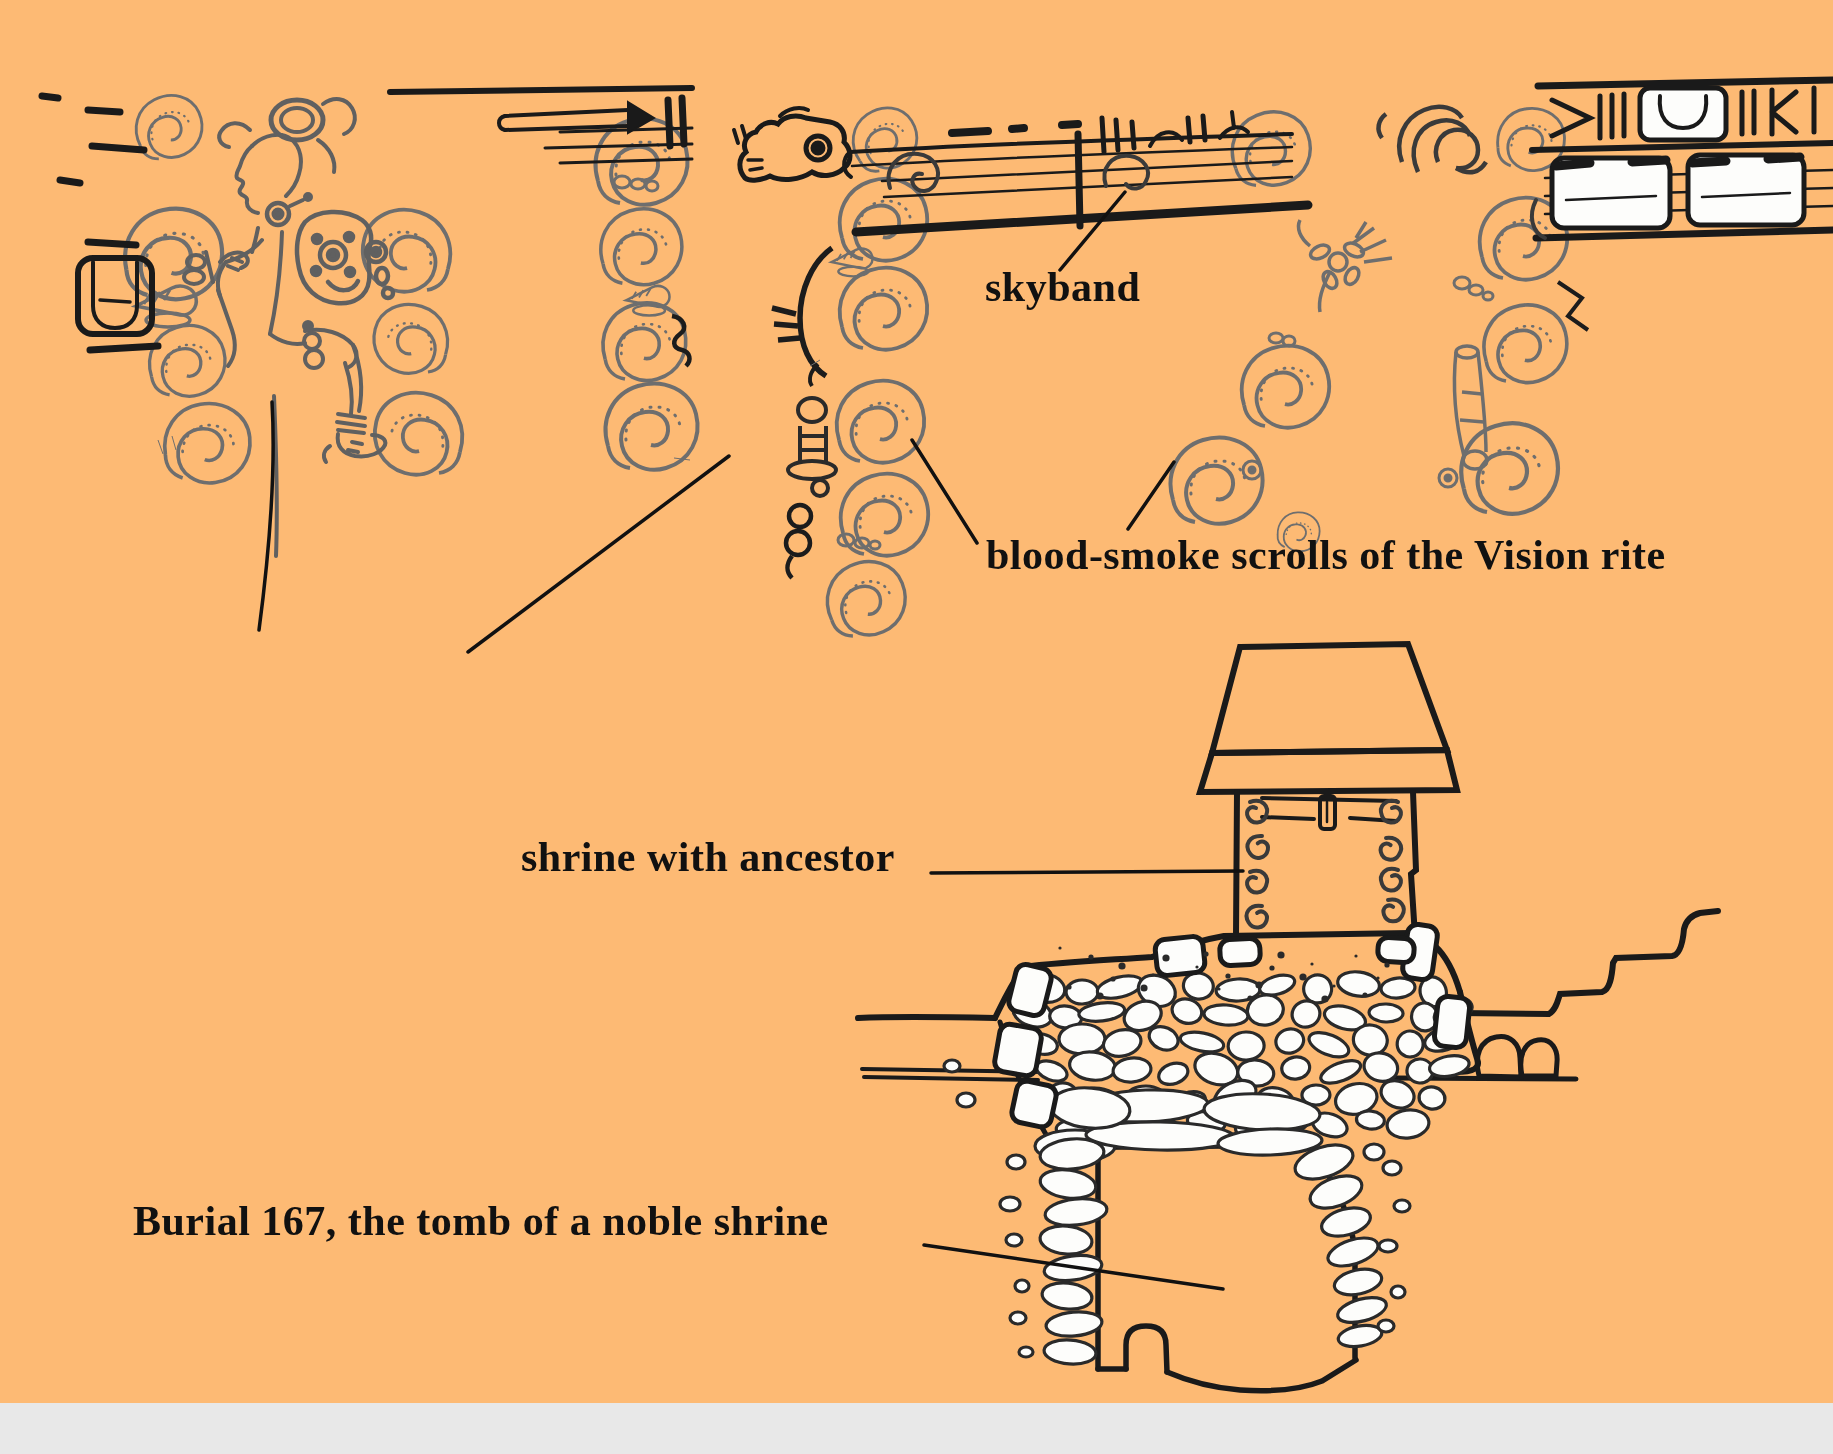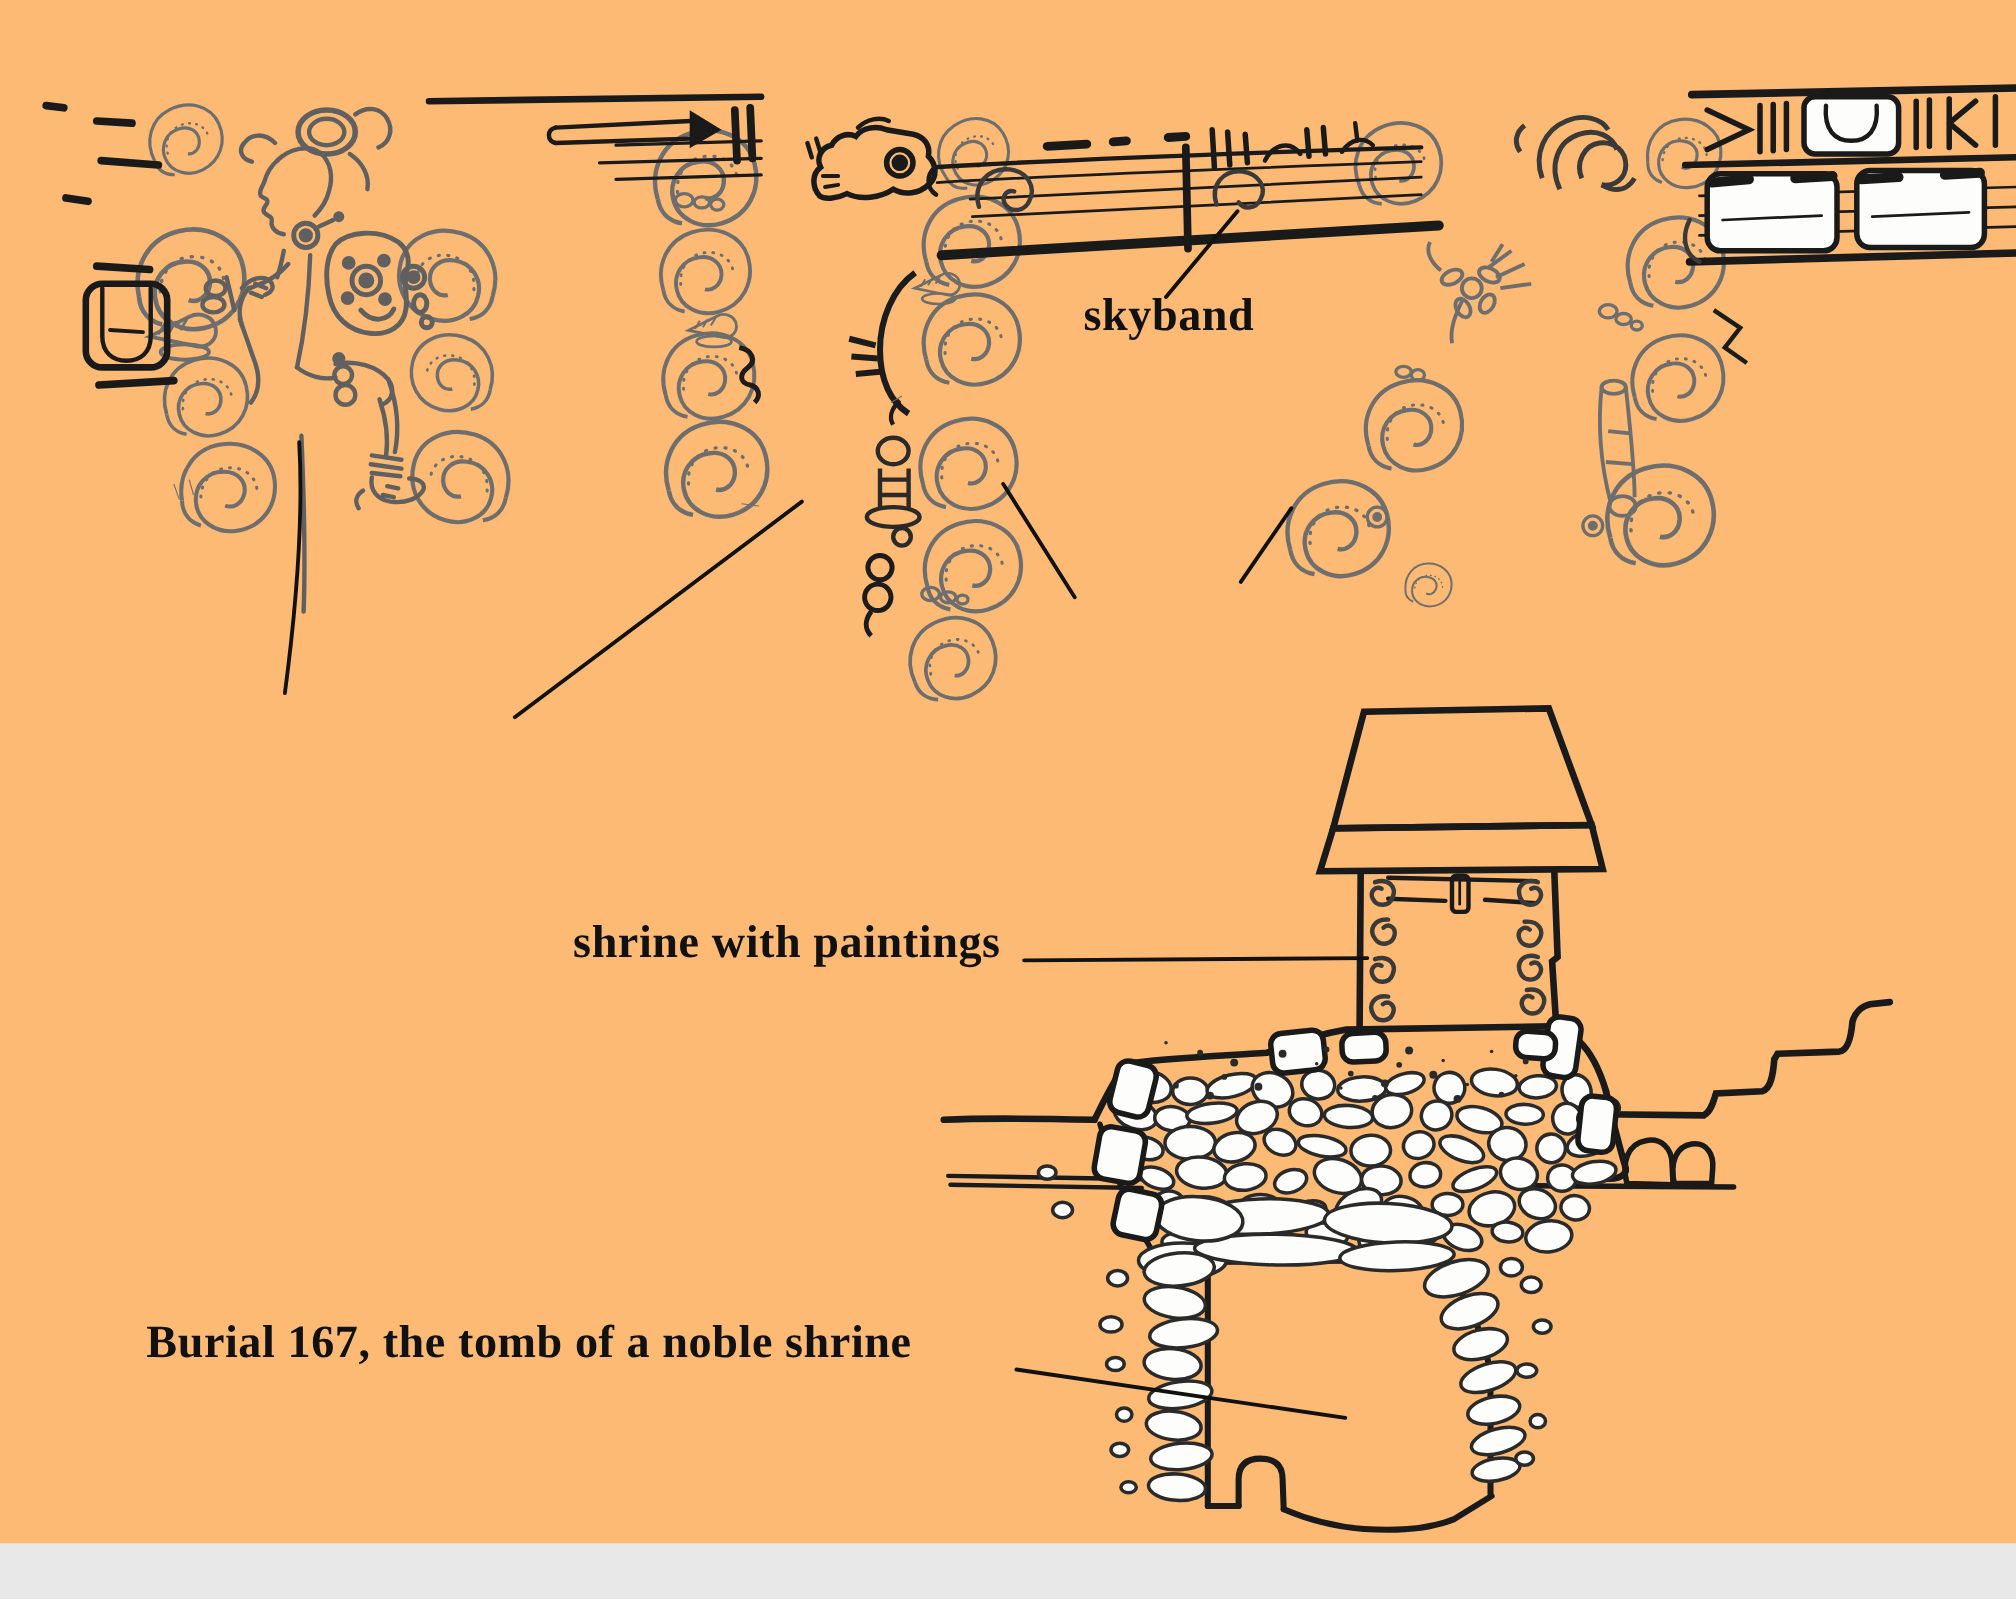--- a/index.html
+++ b/index.html
@@ -464,15 +464,16 @@
       <path d="M272,402 C276,472 268,562 259,630"></path>
       <path d="M468,652 L729,456"></path>
       <path d="M912,440 L977,543"></path>
       <path d="M1128,529 L1174,462"></path>
       <path d="M931,873 L1243,871"></path>
       <path d="M924,1245 L1223,1289"></path>
     </g>
   </svg>
 
   <div id="lbl-skyband" class="fig-label">skyband</div>
-  <div id="lbl-shrine" class="fig-label">shrine with paintings</div>
+  <div id="lbl-blood" class="fig-label">blood-smoke scrolls of the Vision rite</div>
+  <div id="lbl-shrine" class="fig-label">shrine with ancestor</div>
   <div id="lbl-burial" class="fig-label">Burial 167, the tomb of a noble shrine</div>
 </div>
 
 </body></html>

